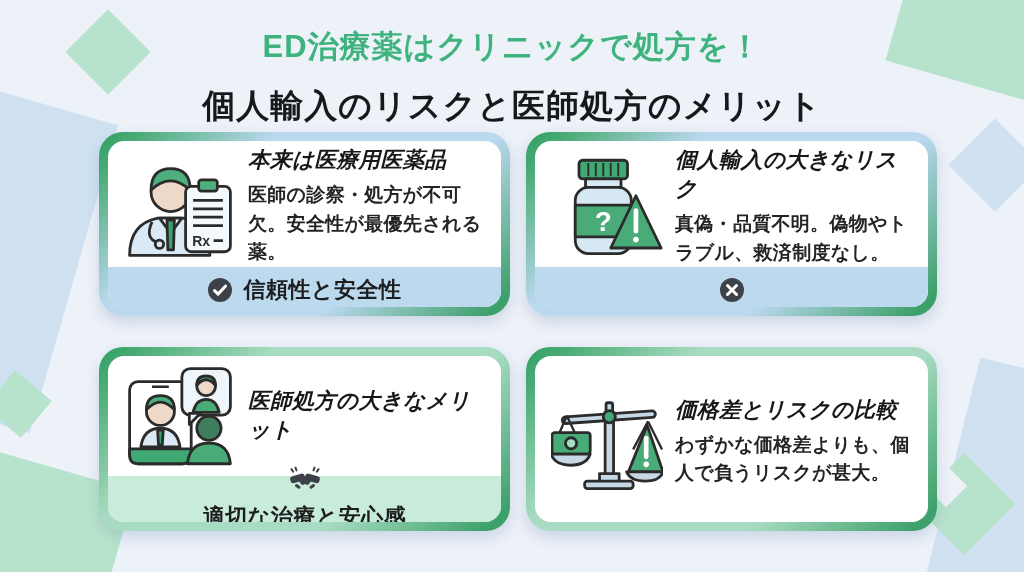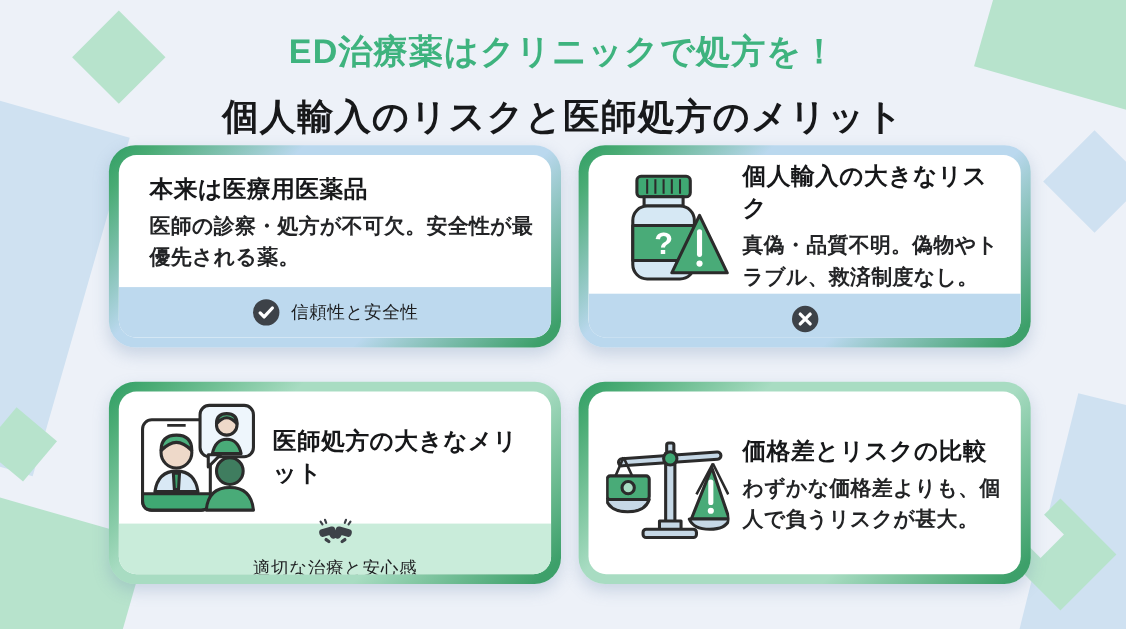--- a/index.html
+++ b/index.html
@@ -39,28 +39,28 @@
     background:linear-gradient(135deg,#2f9e63 0%,#49ab74 7%,#a8dcc2 30%,#a8dcc2 68%,#3da06a 96%);
   }
   .card-inner{
     height:100%;border-radius:16px;background:#ffffff;
     display:flex;flex-direction:column;overflow:hidden;
   }
   .card-main{flex:1;display:flex;align-items:center;padding:4px 14px 0 16px;}
   .card-icon{width:112px;height:112px;flex-shrink:0;}
   .card-icon svg{width:112px;height:112px;display:block;}
   .card-text{flex:1;padding-left:12px;}
-  .card-title{margin:0 0 7px;font-size:21.5px;font-weight:800;color:#17181a;letter-spacing:.5px;}
+  .card-title{margin:0 0 7px;font-size:21.5px;font-weight:800;color:#17181a;letter-spacing:.5px;font-style:italic;}
   .card-body{margin:0;font-size:19px;line-height:1.5;font-weight:700;color:#232426;letter-spacing:.3px;}
   .card-footer{
     height:46px;flex-shrink:0;display:flex;align-items:center;justify-content:center;gap:10px;
   }
   .footer-blue{background:#bdd9ee;}
   .footer-mint{background:#c9ecda;flex-direction:column;}
-  .footer-label{font-size:16px;font-weight:400;color:#1d1e20;letter-spacing:.5px;}
+  .footer-label{font-size:22px;font-weight:700;color:#1d1e20;letter-spacing:.5px;}
   .footer-icon svg{display:block;}
 </style>
 </head>
 <body>
 
 <div class="stage">
 
   <div class="deco deco-mint" style="left:78px;top:22px;width:60px;height:60px;transform:rotate(45deg);"></div>
   <div class="deco deco-blue" style="left:-240px;top:75px;width:320px;height:320px;transform:rotate(16deg);"></div>
   <div class="deco deco-mint" style="left:908px;top:-100px;width:190px;height:190px;transform:rotate(16deg);"></div>
@@ -74,20 +74,41 @@
   <div class="header">
     <h1 class="title">ED治療薬はクリニックで処方を！</h1>
     <h2 class="subtitle">個人輸入のリスクと医師処方のメリット</h2>
   </div>
 
   <div class="grid">
 
     <div class="card card-top">
       <div class="card-inner">
         <div class="card-main">
+          <div class="card-icon">
+            <svg viewBox="0 0 120 110">
+              <g stroke="#2b2b2b" stroke-width="3" stroke-linejoin="round">
+                <path d="M 6 108 Q 6 74 36 68 L 64 68 Q 92 74 92 108 Z" fill="#d9e9f5"></path>
+                <path d="M 38 68 L 50 84 L 62 68 Z" fill="#ffffff"></path>
+                <polygon points="46,70 54,70 53,102 47,102" fill="#3ca26c"></polygon>
+                <circle cx="50" cy="40" r="21" fill="#eed9c9"></circle>
+                <path d="M 29 38 Q 29 15 50 15 Q 71 15 71 38 Q 60 28 50 28 Q 39 28 29 38 Z" fill="#4caf7d"></path>
+                <path d="M 30 72 q -8 18 6 22" fill="none"></path>
+                <circle cx="38" cy="96" r="4.5" fill="#d9e9f5"></circle>
+                <rect x="66" y="34" width="48" height="70" rx="6" fill="#f4f9fd"></rect>
+                <rect x="80" y="27" width="20" height="12" rx="3" fill="#4caf7d"></rect>
+                <line x1="74" y1="49" x2="106" y2="49"></line>
+                <line x1="74" y1="58" x2="106" y2="58"></line>
+                <line x1="74" y1="67" x2="106" y2="67"></line>
+                <line x1="74" y1="76" x2="106" y2="76"></line>
+                <line x1="96" y1="92" x2="106" y2="92"></line>
+              </g>
+              <text x="73" y="98" font-size="15" font-weight="bold" fill="#2b2b2b" font-family="Liberation Sans, DejaVu Sans, sans-serif">Rx</text>
+            </svg>
+          </div>
           <div class="card-text">
             <h3 class="card-title">本来は医療用医薬品</h3>
             <p class="card-body">医師の診察・処方が不可欠。安全性が最優先される薬。</p>
           </div>
         </div>
         <div class="card-footer footer-blue">
           <span class="footer-icon">
             <svg width="26" height="26" viewBox="0 0 26 26">
               <circle cx="13" cy="13" r="12" fill="#3d4248"></circle>
               <path d="M7.5 13.5 l3.6 3.6 L18.6 9" stroke="#ffffff" stroke-width="3" fill="none" stroke-linecap="round" stroke-linejoin="round"></path>

